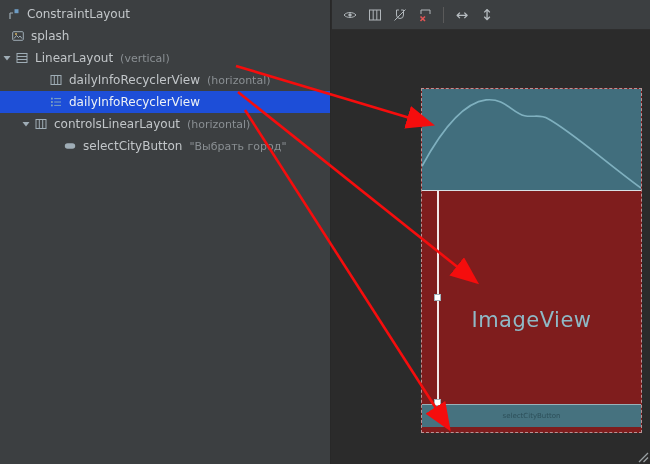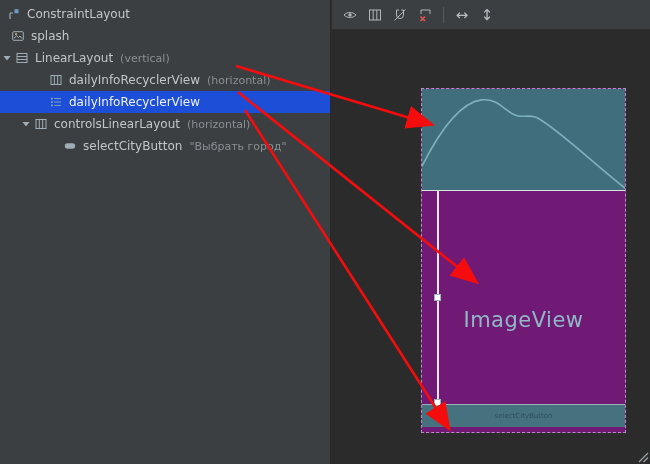--- a/index.html
+++ b/index.html
@@ -38,22 +38,22 @@
 
   
   .surface {
     position:absolute; left:332px; top:30px; right:0; bottom:0;
     background:#2b2b2b;
   }
   .grip { position:absolute; right:1px; bottom:1px; width:16px; height:16px; }
 
   
   .phone {
-    position:absolute; left:421px; top:88px; width:205px; height:345px;
-    background:#701a75; border:1px dashed rgba(235,245,248,.55);
+    position:absolute; left:421px; top:88px; width:221px; height:345px;
+    background:#7f1d1d; border:1px dashed rgba(235,245,248,.55);
   }
   .ph-header {
     height:102px; background:#416e7d;
     border-bottom:1px solid rgba(255,255,255,.8);
   }
   .ph-header svg { display:block; width:100%; height:100%; }
   .ph-main {
     height:213px; display:flex; align-items:center; justify-content:center;
   }
   .iv-label {

